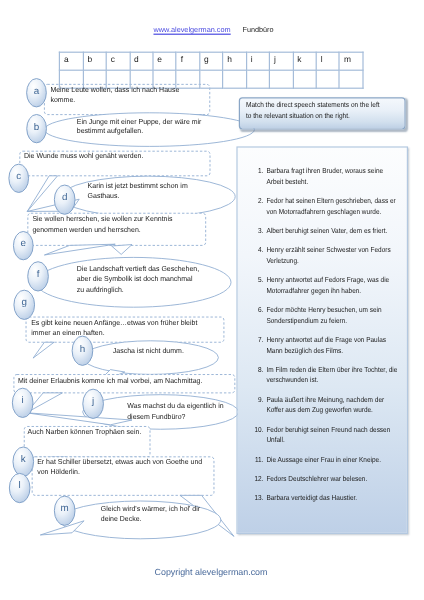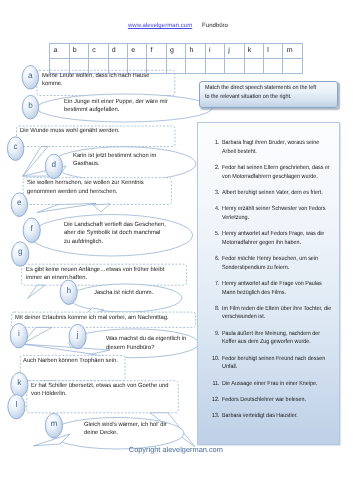--- a/index.html
+++ b/index.html
@@ -33,21 +33,21 @@
      padding-left:24.3px;padding-right:3px;}
   #sit-list li .n{position:absolute;left:10.6px;top:0;width:10.6px;text-align:right;
      transform:scaleX(.90);transform-origin:100% 0;}
   #sit-list li .tt{display:block;transform:scaleX(.90);transform-origin:0 0;width:123px;}
 
   
   .stx{position:absolute;font-size:6.0px;line-height:8.4px;color:#1a1a1a;
        transform:scaleX(.97);transform-origin:0 0;}
   .letter{position:absolute;font-size:8.2px;line-height:8.2px;color:#3f6694;text-align:center;z-index:5;}
 
-  #footer{left:128.8px;top:446px;font-size:7.4px;line-height:8px;color:#48699a;}
+  #footer{left:128.8px;top:473px;font-size:7.4px;line-height:8px;color:#48699a;}
   svg#lay{position:absolute;left:0;top:0;width:353px;height:500px;}
 </style>
 </head>
 <body>
 
 <div id="page">
 
   <svg id="lay" viewBox="0 0 353 500">
     <defs>
       <radialGradient id="bub" cx="35%" cy="28%" r="78%">

